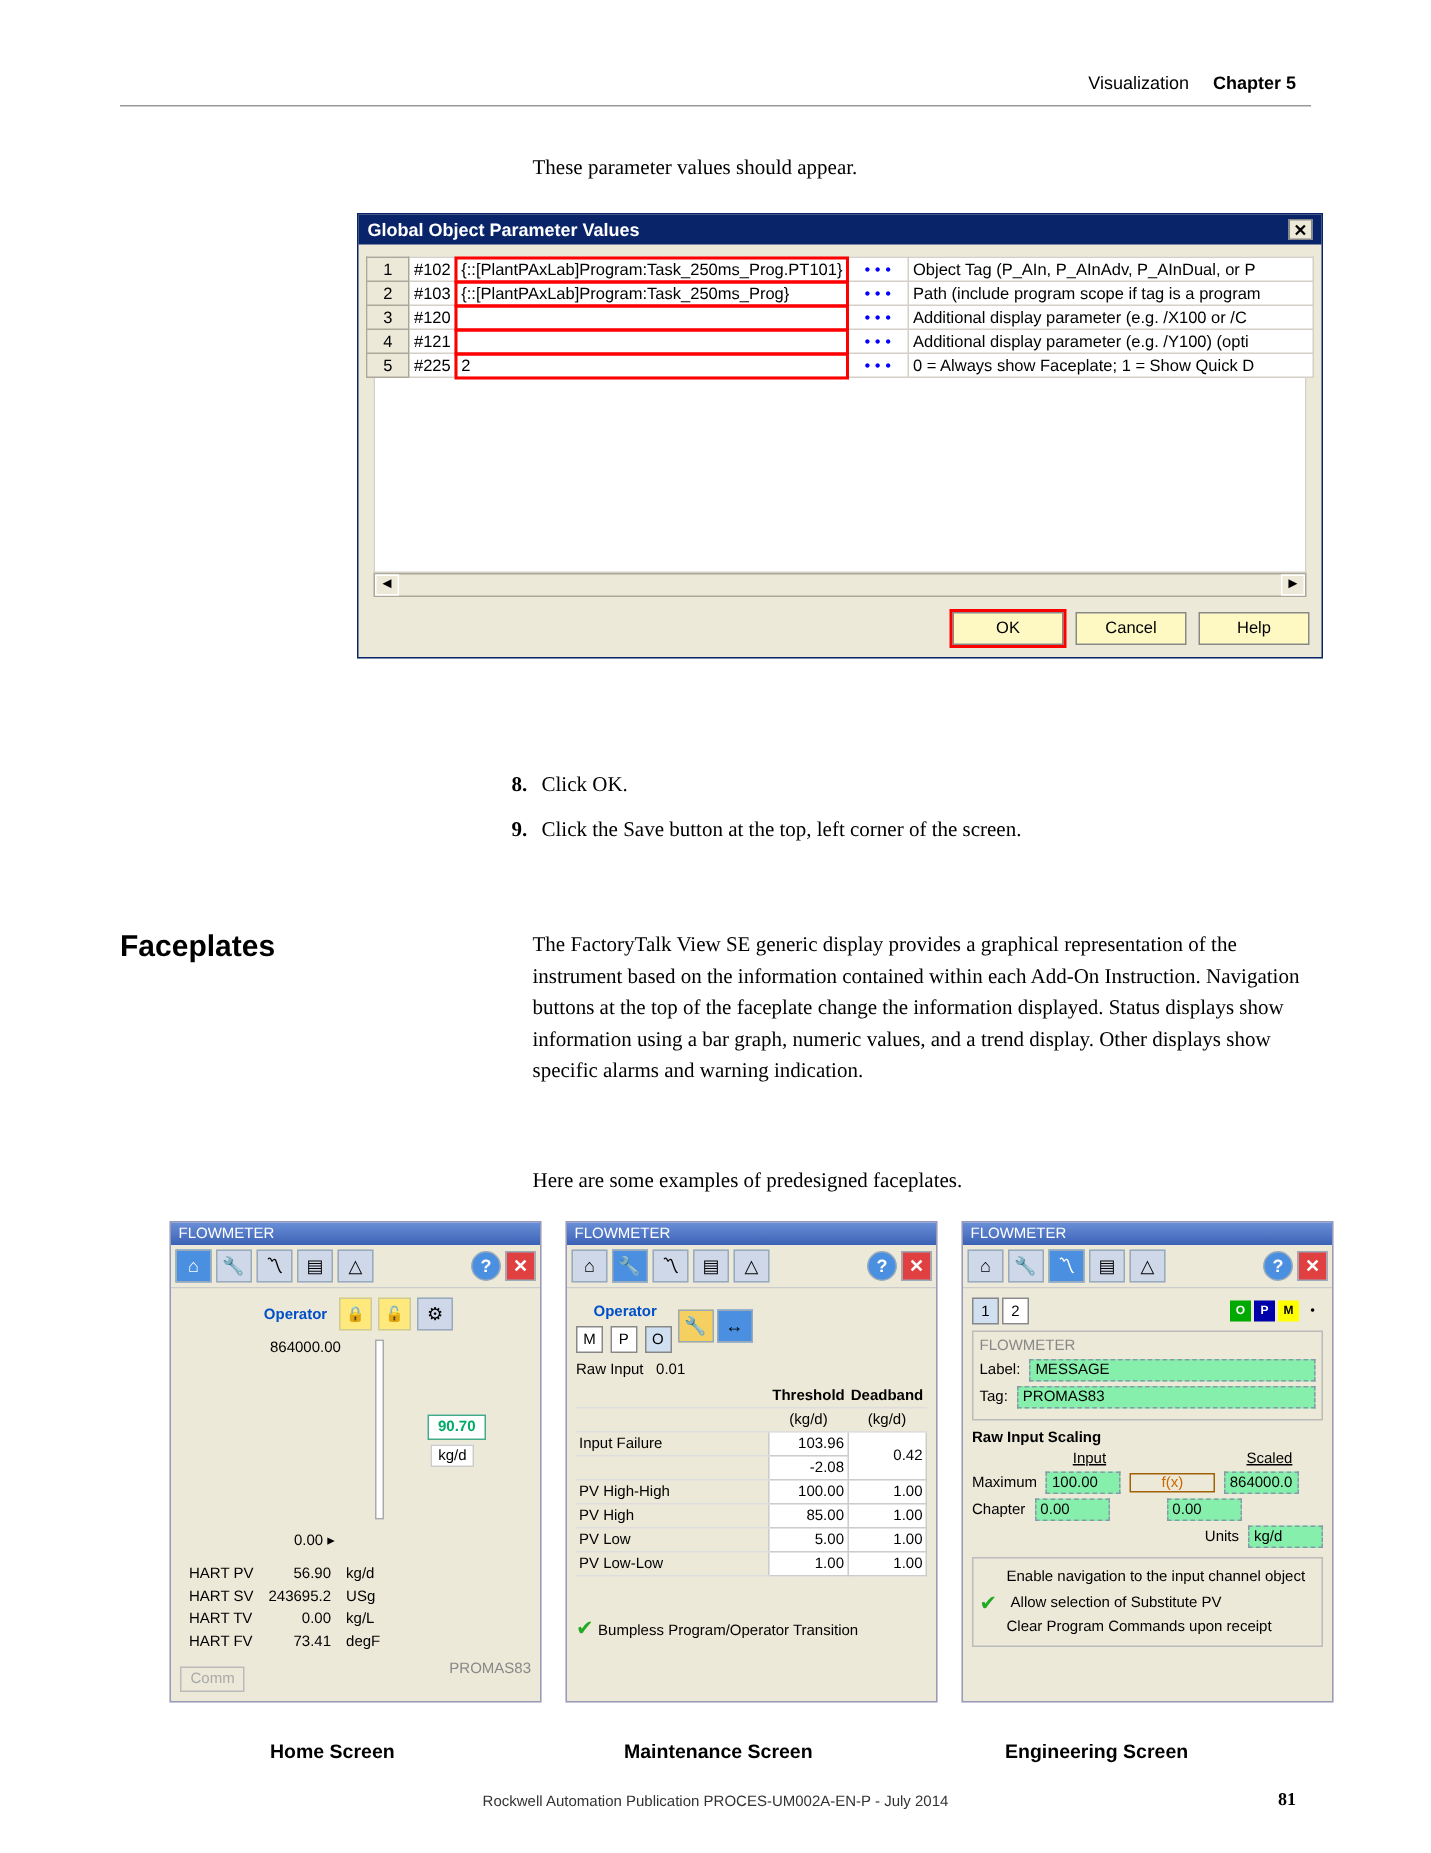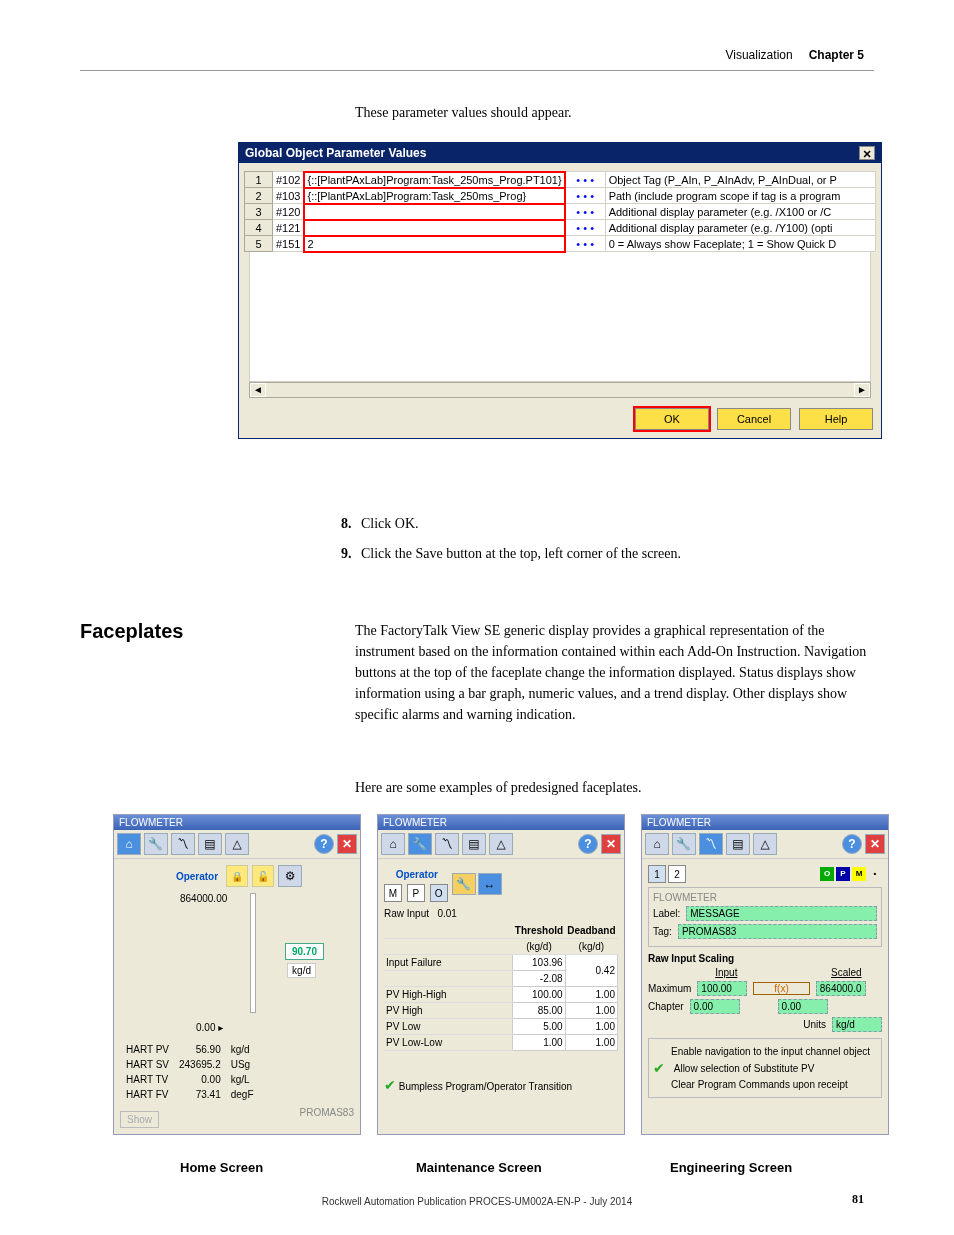--- a/index.html
+++ b/index.html
@@ -17,21 +17,21 @@
 table.grid td{border:1px solid #d4d0c8;padding:1px 3px;height:16px;overflow:hidden;white-space:nowrap}
 table.grid td.rowh{background:#ece9d8;text-align:center;width:28px;border:1px solid #aca899}
 table.grid td.name{width:31px}
 table.grid td.val{width:260px}
 table.grid td.tag{width:40px;text-align:center;color:#00f}
 .red-box{outline:2px solid red;outline-offset:-1px}
 .spacer{height:130px;background:#fff;margin:0 5px;border-left:1px solid #d4d0c8;border-right:1px solid #d4d0c8;border-bottom:1px solid #d4d0c8}
 .scroll{margin:0 5px;height:16px;background:#ece9d8;border:1px solid #aca899;display:flex;justify-content:space-between}
 .scroll span{width:16px;text-align:center;font-size:10px;background:#ece9d8;border:1px solid #fff}
 .dlg-btns{display:flex;justify-content:flex-end;gap:8px;padding:8px}
-.dlg-btns button{width:74px;height:22px;font-family:Tahoma,Arial,sans-serif;font-size:11px;background:#fde047;border:1px solid #888}
+.dlg-btns button{width:74px;height:22px;font-family:Tahoma,Arial,sans-serif;font-size:11px;background:#fef9c3;border:1px solid #888}
 .dlg-btns button.ok{outline:2px solid red}
 .steps{position:absolute;top:516px;left:355px;font-size:14px}
 .steps li{margin-bottom:14px;padding-left:6px}
 .steps li::marker{font-weight:bold}
 .h2{position:absolute;top:620px;left:80px;font-family:Arial,sans-serif;font-size:20px;font-weight:bold}
 .para{position:absolute;top:620px;left:355px;width:520px;font-size:14px;line-height:1.5}
 .para2{position:absolute;top:780px;left:355px;font-size:14px}
 .fps{position:absolute;top:814px;left:113px;display:flex;gap:16px}
 .fp{width:248px;background:#ece9d8;border:1px solid #99b;font-family:Tahoma,Arial,sans-serif;font-size:10px}
 .fp-title{background:linear-gradient(#6a8fd8,#3b62b5);color:#fff;font-size:10px;padding:2px 5px}
@@ -104,21 +104,21 @@
           </tr>
       <tr>
             <td class="rowh">4</td>
             <td class="name">#121</td>
             <td class="val red-box"></td>
             <td class="tag">• • •</td>
             <td>Additional display parameter (e.g. /Y100) (opti</td>
           </tr>
       <tr>
             <td class="rowh">5</td>
-            <td class="name">#151</td>
+            <td class="name">#225</td>
             <td class="val red-box">2</td>
             <td class="tag">• • •</td>
             <td>0 = Always show Faceplate;  1 = Show Quick D</td>
           </tr>
     </tbody>
       </table>
     <div class="spacer"></div>
     <div class="scroll">
         <span>◄</span>
         <span>►</span>
@@ -185,21 +185,21 @@
               <td>kg/L</td>
             </tr>
    <tr>
               <td>HART FV</td>
               <td style="text-align:right">73.41</td>
               <td>degF</td>
             </tr>
   </tbody>
         </table>
   <div style="display:flex;justify-content:space-between;margin-top:4px">
-    <span class="comm">Show</span>
+    <span class="comm">Comm</span>
     <span style="color:#888">PROMAS83</span>
   </div>
  </div>
 </div>
 
 <div class="fp">
  <div class="fp-title">FLOWMETER</div>
  <div class="fp-icons">
   <span class="ic">⌂</span>
   <span class="ic hl">🔧</span>

